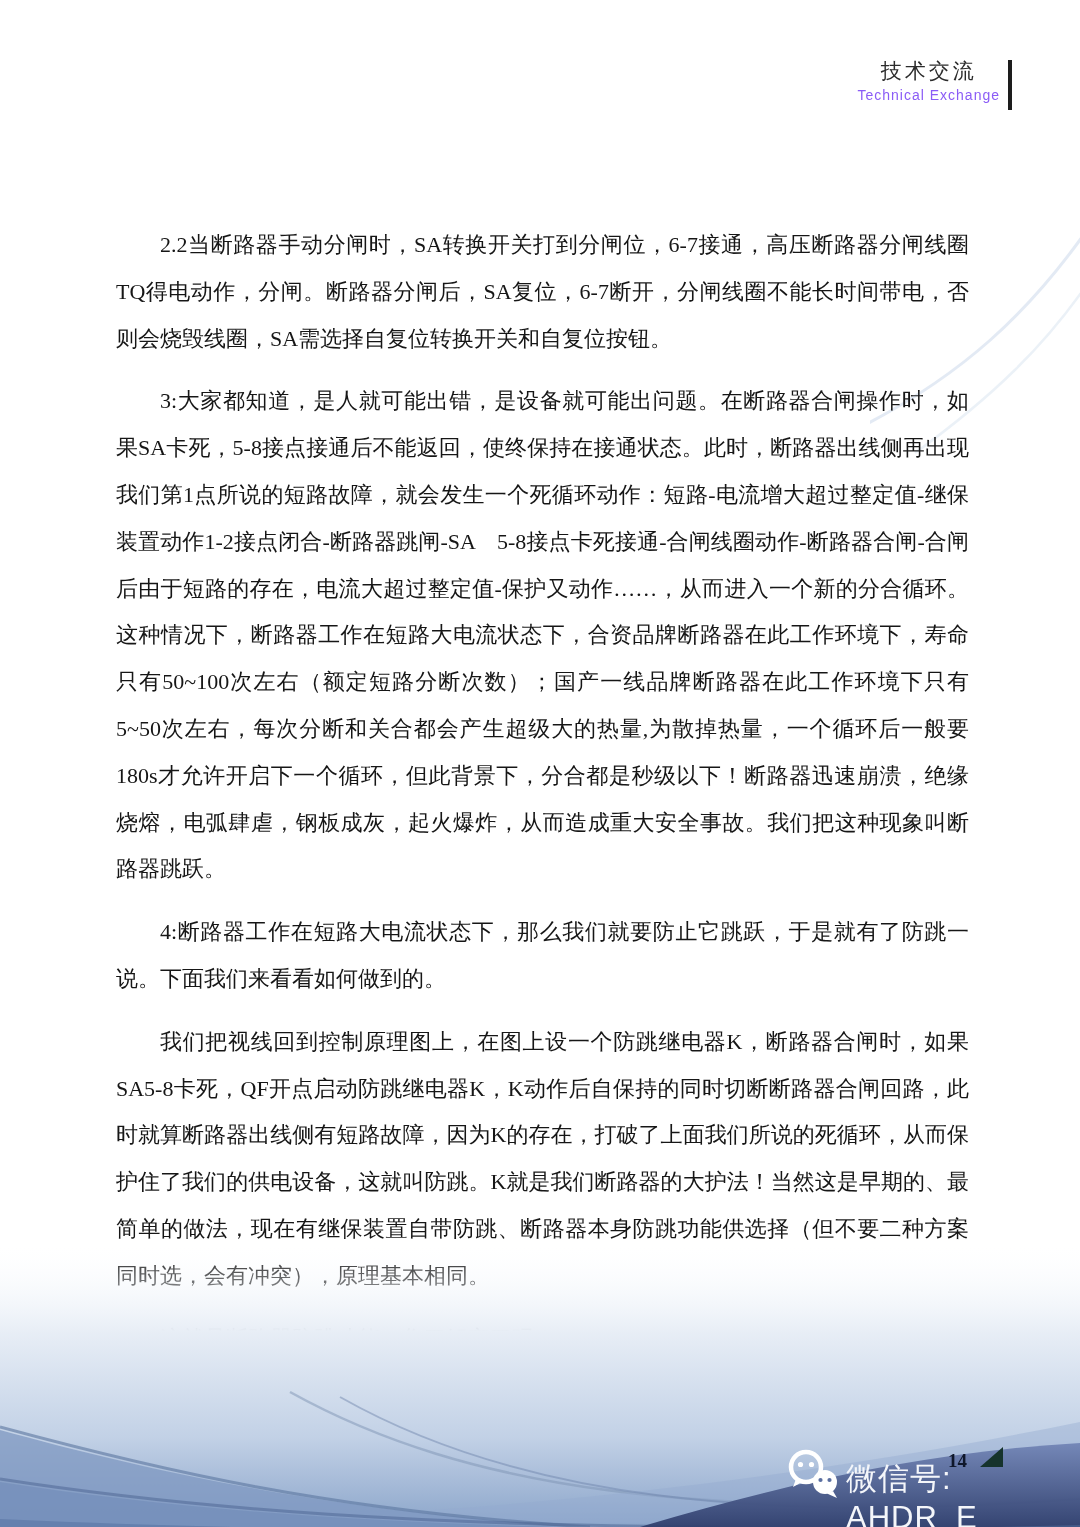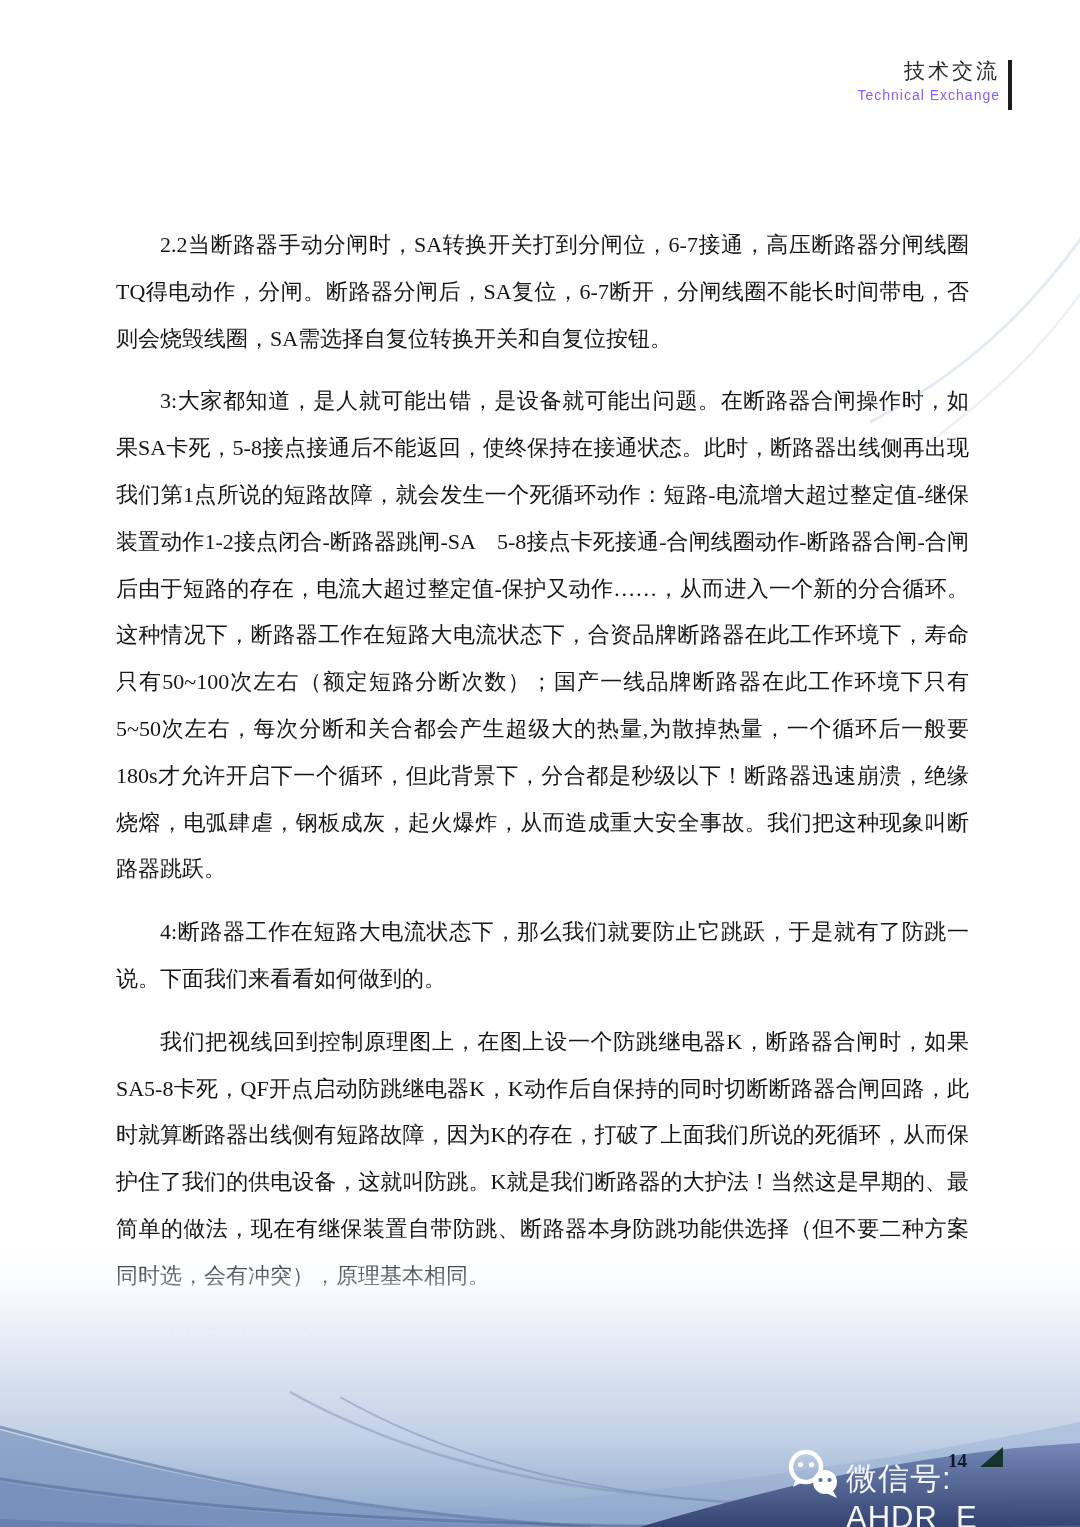--- a/index.html
+++ b/index.html
@@ -2,21 +2,21 @@
 <html lang="zh"><head>
 <meta charset="utf-8">
 <style>
   html,body{margin:0;padding:0;}
   body{
     width:1080px;height:1527px;position:relative;overflow:hidden;
     background:#ffffff;
     font-family:"Liberation Serif","DejaVu Serif",serif;
   }
   
-  .header{position:absolute;top:58px;right:80px;text-align:right;margin-left:32px;}
+  .header{position:absolute;top:58px;right:80px;text-align:center;margin-left:32px;}
   .header .zh{
     font-size:21px;color:#2b2b2b;letter-spacing:3px;line-height:26px;
     font-family:"Liberation Serif","DejaVu Serif",serif;
   }
   .header .en{
     font-size:14px;color:#8b5cf6;letter-spacing:1px;line-height:22px;
     font-family:Liberation Sans, sans-serif;
   }
   .header-rule{
     position:absolute;top:60px;right:68px;width:4px;height:50px;background:#1d1d1d;

